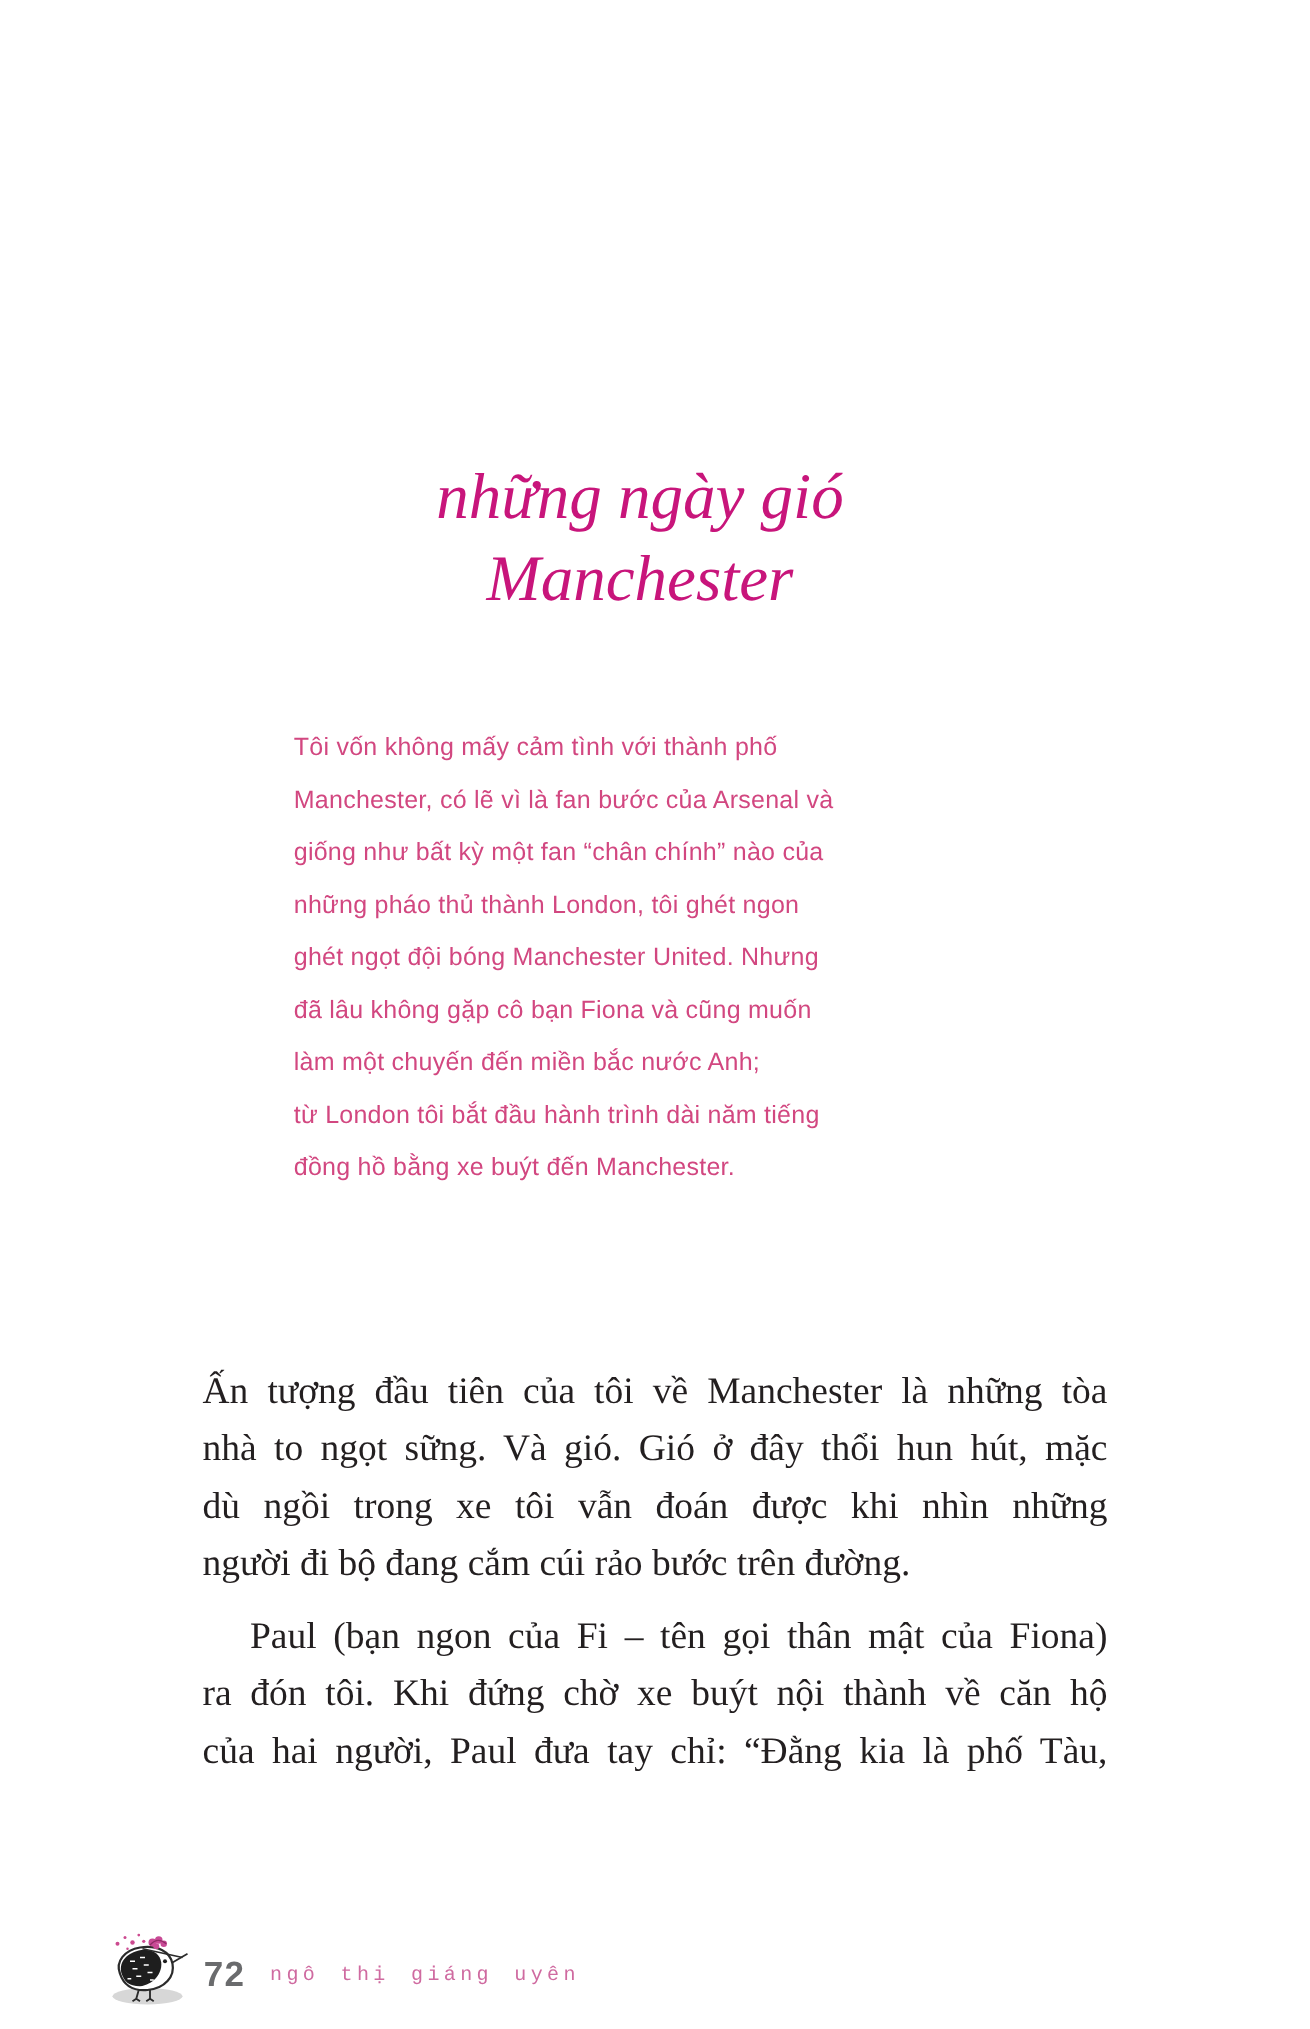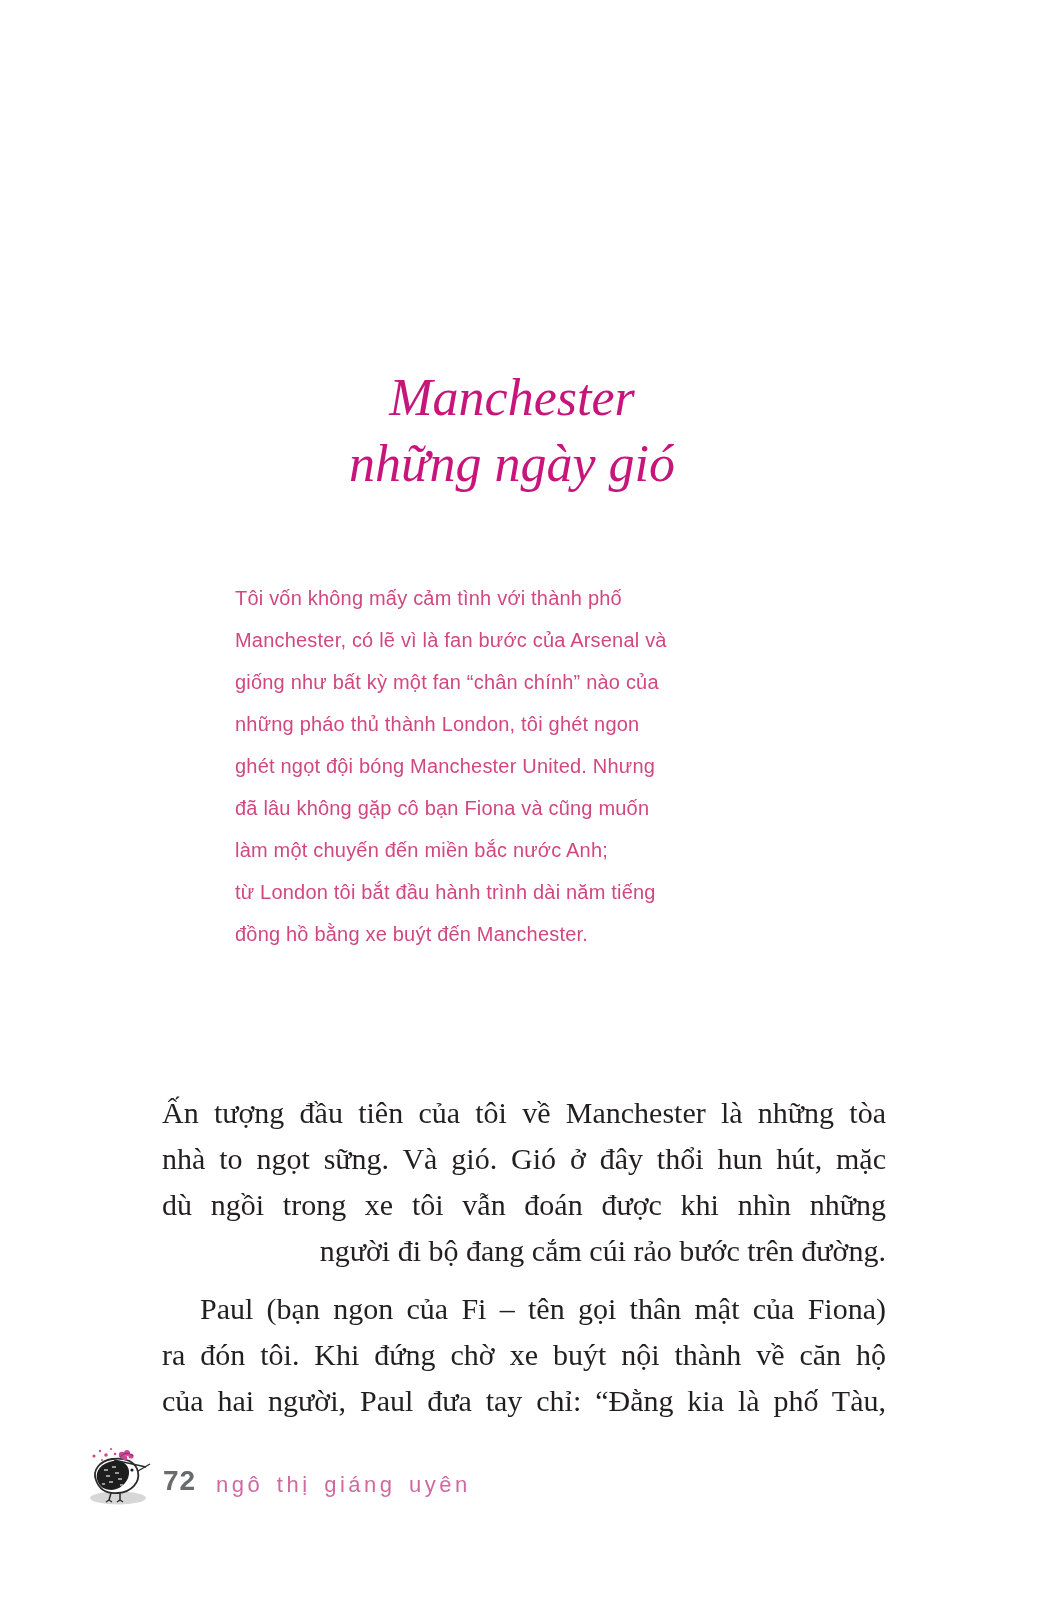--- a/index.html
+++ b/index.html
@@ -46,57 +46,57 @@
   .body-block {
     position: absolute;
     top: 1090px;
     left: 162px;
     width: 724px;
     color: #231f20;
     font-family: "Liberation Serif", serif;
     font-size: 30px;
     line-height: 46px;
   }
-  .bline { white-space: normal; text-align: right; }
+  .bline { white-space: normal; }
   .bline.just { text-align: justify; text-align-last: justify; }
   .bline.indent { padding-left: 38px; }
   .para2 { margin-top: 12px; }
 
   
-  .footer { position: absolute; left: 0; top: 1435px; width: 1024px; height: 80px; }
+  .footer { position: absolute; left: 0; top: 1534px; width: 1024px; height: 80px; }
   .bird { position: absolute; left: 84px; top: 5px; }
   .page-number {
     position: absolute;
     left: 163px;
     top: 30px;
     font-family: "Liberation Sans", sans-serif;
     font-size: 28px;
     font-weight: bold;
     color: #6a6b6d;
     letter-spacing: 1px;
   }
   .author-name {
     position: absolute;
     left: 216px;
     top: 37px;
-    font-family: Liberation Sans, sans-serif;
-    font-size: 22px;
+    font-family: Liberation Mono, monospace;
+    font-size: 16px;
     color: #cf6aa0;
     letter-spacing: 3.5px;
     word-spacing: 4px;
   }
 </style>
 </head>
 <body>
 
 <div class="page">
 
   <header class="title-block">
+    <div class="title-line">những ngày gió</div>
     <div class="title-line">Manchester</div>
-    <div class="title-line">những ngày gió</div>
   </header>
 
   <section class="intro-block">
     <div class="intro-line">Tôi vốn không mấy cảm tình với thành phố</div>
     <div class="intro-line">Manchester, có lẽ vì là fan bước của Arsenal và</div>
     <div class="intro-line">giống như bất kỳ một fan “chân chính” nào của</div>
     <div class="intro-line">những pháo thủ thành London, tôi ghét ngon</div>
     <div class="intro-line">ghét ngọt đội bóng Manchester United. Nhưng</div>
     <div class="intro-line">đã lâu không gặp cô bạn Fiona và cũng muốn</div>
     <div class="intro-line">làm một chuyến đến miền bắc nước Anh;</div>

